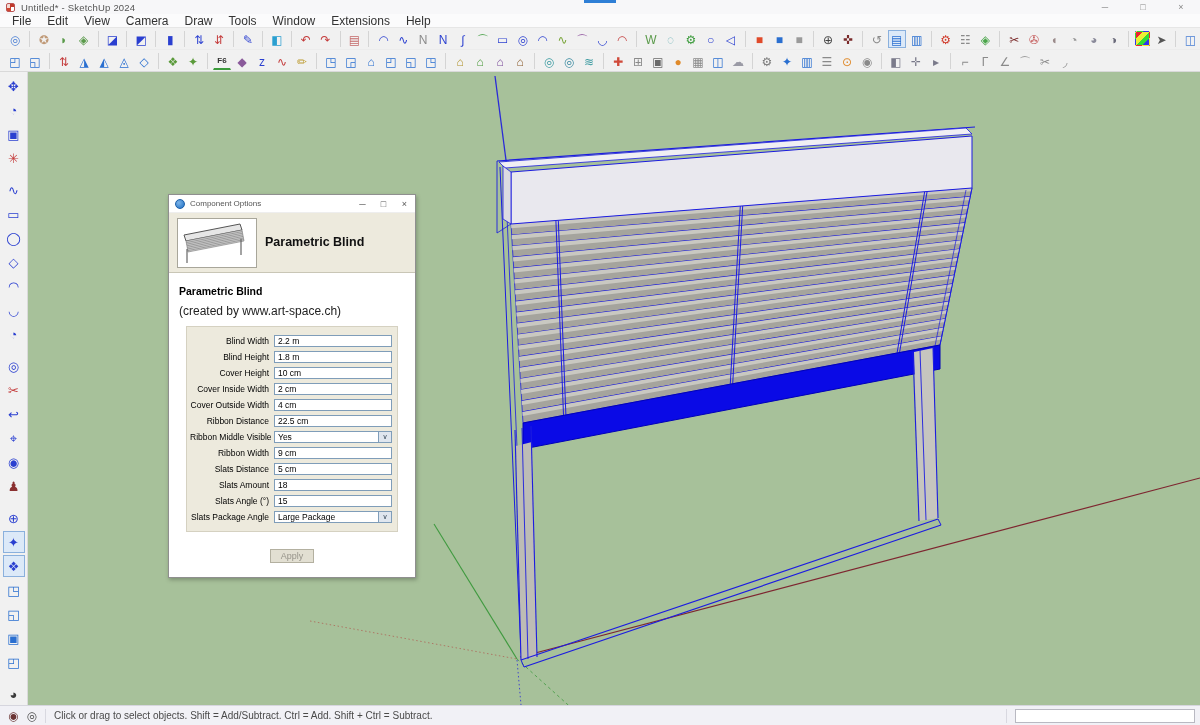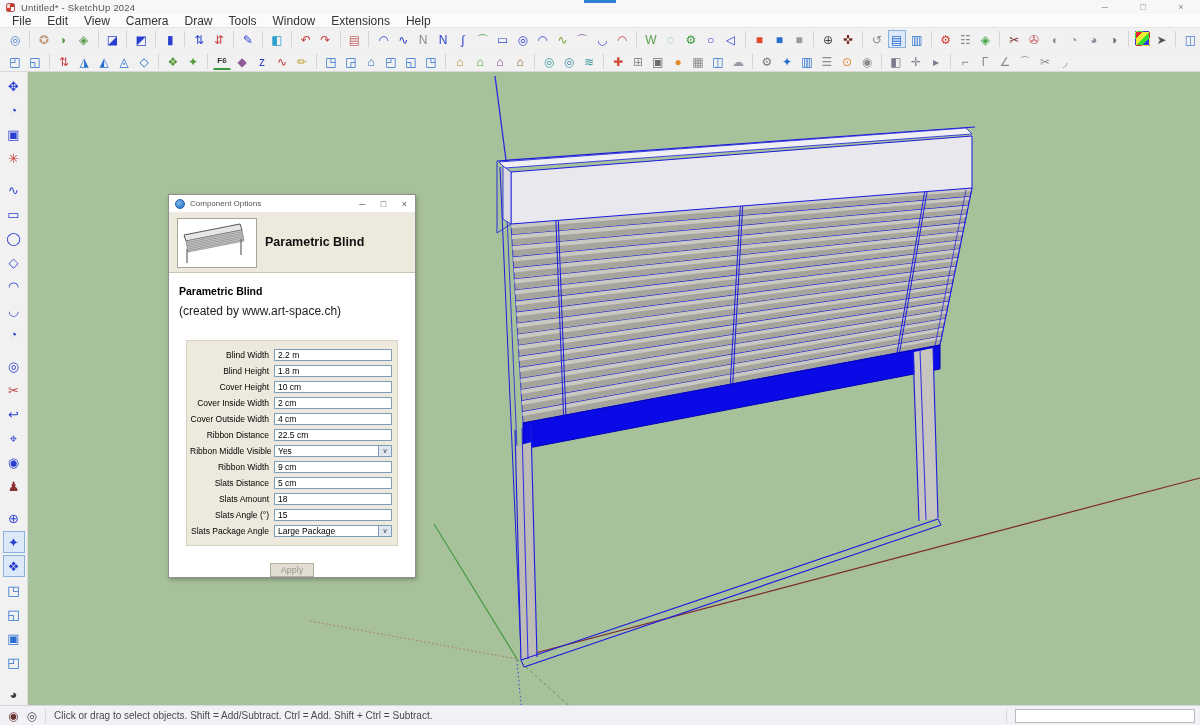--- a/index.html
+++ b/index.html
@@ -51,21 +51,21 @@
 .dtitletext{font-size:8px;color:#555;flex:1}
 .dctl{display:flex}
 .dctl span{width:21px;text-align:center;font-size:9px;color:#555;line-height:18px}
 .dheader{height:60px;background:#edeadd;border-bottom:1px solid #c9c6b6;position:relative}
 .thumb{position:absolute;left:8px;top:5px;width:80px;height:50px;background:#fff;border:1px solid #a8a69a}
 .dheadtitle{position:absolute;left:96px;top:22px;font-size:12.5px;font-weight:bold;color:#111}
 .dbody{padding:8px 10px 0 10px}
 .dbodytitle{font-size:10.5px;font-weight:bold;color:#000;margin-top:4px}
 .dcredit{font-size:12px;color:#222;margin-top:7px}
 .ddesc{font-size:8.5px;color:#222;margin-top:9px;line-height:1.3;width:182px}
-#params{margin:22px 7px 0 7px;background:#edeadd;border:1px solid #d5d1c1;padding:6px 5px 6px 3px}
+#params{margin:8px 7px 0 7px;background:#edeadd;border:1px solid #d5d1c1;padding:6px 5px 6px 3px}
 .prow{display:flex;align-items:center;height:16px}
 .plabel{width:84px;text-align:right;font-size:8.5px;color:#000;padding-right:5px;white-space:nowrap}
 .pinput{flex:1;height:12px;background:#fff;border:1px solid #7f9db9;font-size:8.5px;line-height:10px;padding-left:3px;position:relative;color:#000}
 .pinput .combo{position:absolute;right:0;top:0;bottom:0;width:13px;background:#dfe6ef;border-left:1px solid #7f9db9;text-align:center;font-size:7px;line-height:10px;color:#345}
 .applybtn{display:block;margin:17px auto 0 auto;width:44px;height:14px;background:#e2dfd2;border:1px solid #b3b0a0;color:#97948a;font-size:9px;text-align:center;line-height:12px}
 </style>
 </head>
 <body>
 
 <div class="titlebar">

